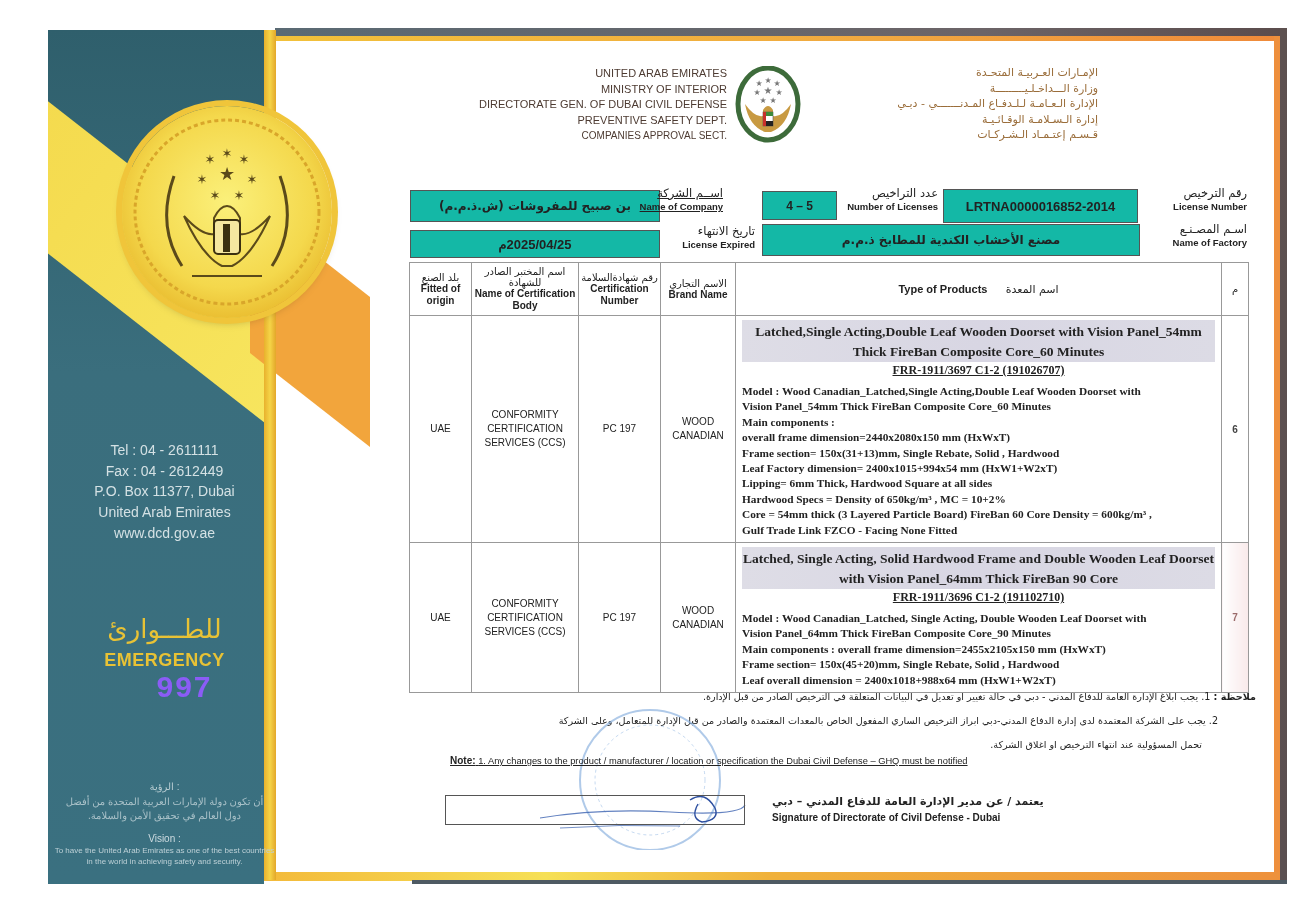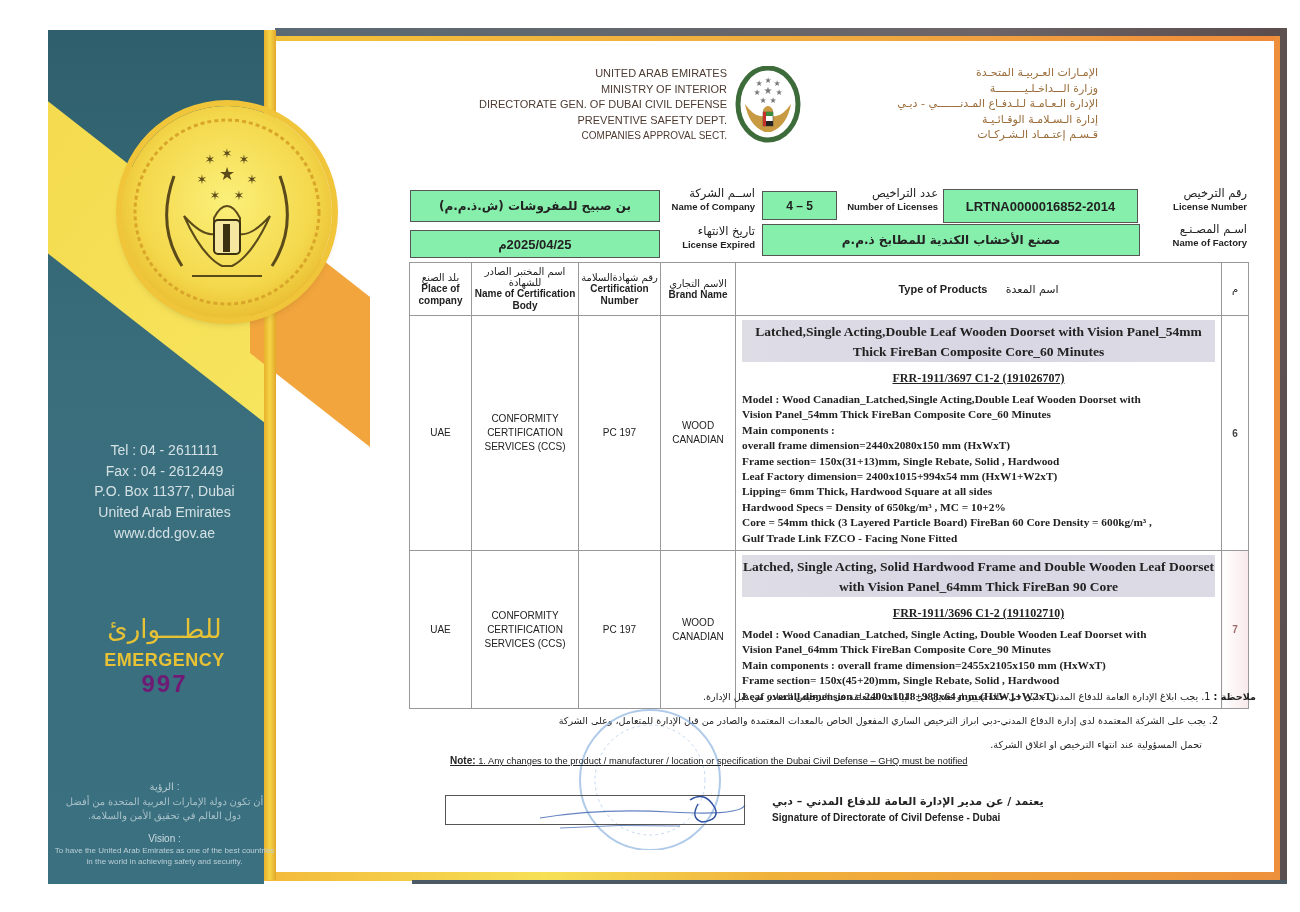--- a/index.html
+++ b/index.html
@@ -22,50 +22,50 @@
   .band-orange { left:250px; top:250px; width:120px; height:150px; background:#f2a53c; transform:skewY(38deg); }
   .seal { left:122px; top:106px; width:210px; height:212px; border-radius:50%;
           background:radial-gradient(circle at 50% 45%,#fbf07a 0%,#f4d84c 55%,#e8b82b 80%,#d79b24 100%);
           box-shadow:0 0 0 6px #f0c53a, 0 4px 10px rgba(0,0,0,.25); }
   .seal svg { position:absolute; left:0; top:0; }
   .side-text { left:48px; width:233px; text-align:center; color:#c8d8dc; }
   .contact { top:440px; font-size:14px; line-height:20.7px; color:#d4e1e4; }
   .contact div { white-space:nowrap; }
   .emerg-ar { top:614px; font-size:26px; color:#e8c235; font-family:"DejaVu Sans", sans-serif; }
   .emerg-en { top:650px; font-size:18px; font-weight:bold; color:#e8c235; letter-spacing:.5px; }
-  .emerg-num { top:670px; font-size:24px; font-weight:bold; color:#701a75; letter-spacing:2px; }
+  .emerg-num { top:670px; font-size:30px; font-weight:bold; color:#8b5cf6; letter-spacing:2px;margin-left:20px; }
   .vision-ar-title { top:781px; font-size:10px; color:#b8cdd2; }
   .vision-ar { top:795px; font-size:10px; line-height:14px; color:#a9c1c8; padding:0 10px; box-sizing:border-box; }
   .vision-en-title { top:833px; font-size:10px; color:#cddbe0; }
   .vision-en { top:845px; font-size:8px; line-height:11px; color:#bcd0d6; padding:0 4px; box-sizing:border-box; }
 
   
   .hdr-en { left:440px; top:66px; width:287px; text-align:right; font-size:11px; line-height:15.5px; color:#4d3b32; }
   .hdr-en div { white-space:nowrap; }
   .hdr-en .small { font-size:10px; }
   .hdr-ar { left:818px; top:65px; width:280px; text-align:left; direction:rtl; font-size:11px; line-height:15.5px; color:#9a6d3a; font-family:"DejaVu Sans", sans-serif; }
   .hdr-ar div { white-space:nowrap; text-align:right; }
   .emblem { left:735px; top:66px; width:66px; height:78px; }
 
   
-  .box { border:1.3px solid #555; background:#86efac; box-sizing:border-box; display:flex; align-items:center; justify-content:center; font-size:13px; font-weight:bold; color:#222; }
+  .box { border:1.3px solid #555; background:#14b8a6; box-sizing:border-box; display:flex; align-items:center; justify-content:center; font-size:13px; font-weight:bold; color:#222; }
   .lbl { text-align:right; font-size:10px; line-height:13px; color:#222; }
   .lbl .ar { font-size:11.5px; font-family:"DejaVu Sans", sans-serif; font-weight:normal; direction:rtl; }
   .lbl .en { font-weight:bold; font-size:9.5px; white-space:nowrap; }
 
   
   table.products { position:absolute; left:409px; top:262px; width:839px; border-collapse:collapse; table-layout:fixed; }
   table.products td, table.products th { border:1px solid #999; vertical-align:middle; text-align:center; font-size:10px; padding:0; }
   table.products th { font-weight:bold; height:52px; }
   table.products th .ar { display:block; font-family:"DejaVu Sans", sans-serif; font-weight:normal; font-size:10px; line-height:11px; direction:rtl; }
   table.products th .en { display:block; font-size:10px; line-height:12px; }
   .cell-txt { font-size:10px; line-height:14px; }
   .prod-cell { text-align:left !important; padding:4px 6px 4px 6px !important; font-family:"Liberation Serif", serif; vertical-align:top !important; }
   .prod-title { background:linear-gradient(90deg,#dedde6,#d8d6e3 50%,#dcdbe5); font-weight:bold; font-size:13.5px; line-height:20px; text-align:center; color:#222; padding:2px 0 0 0; }
-  .prod-code { text-align:center; font-weight:bold; font-size:12px; line-height:16px; text-decoration:underline; color:#222; margin-bottom:6px;margin-top:8px; }
+  .prod-code { text-align:center; font-weight:bold; font-size:12px; line-height:16px; text-decoration:underline; color:#222; margin-bottom:6px; }
   .prod-desc { font-weight:bold; font-size:11.3px; line-height:15.4px; color:#222; white-space:nowrap; }
   .rownum { font-size:11px; font-weight:bold; color:#444; }
   .rownum-pink { background:linear-gradient(90deg,#fff,#f8e9ea); color:#9b6b6b; }
 
   
   .note-ar { left:440px; top:688px; width:816px; direction:rtl; font-family:"DejaVu Sans", sans-serif; font-size:9.6px; line-height:18px; color:#222; }
   .note-ar .row { white-space:nowrap; }
   .note-ar .ind { padding-right:38px;margin-top:6px; }
   .note-en { left:450px; top:750px; font-size:9.3px; line-height:21px; color:#222; white-space:nowrap;text-decoration:underline; }
   .note-en b { font-size:10px; }
@@ -158,21 +158,21 @@
 
 <div class="abs hdr-ar">
   <div>الإمـارات العـربيـة المتحـدة</div>
   <div>وزارة الـــداخـلـيـــــــــة</div>
   <div>الإدارة الـعـامـة لـلـدفـاع المـدنـــــــي - دبـي</div>
   <div>إدارة الـسـلامـة الوقـائـيـة</div>
   <div>قـسـم إعتـمـاد الـشـركـات</div>
 </div>
 
 <div class="abs box" style="left:410px;top:190px;width:250px;height:32px;font-family:'DejaVu Sans',sans-serif;font-size:12px;" dir="rtl">بن صبيح للمفروشات (ش.ذ.م.م)</div>
-<div class="abs lbl" style="left:662px;top:187px;width:93px;">
+<div class="abs lbl" style="left:630px;top:187px;width:93px;text-decoration:underline;">
   <div class="ar">اســم الشركة</div>
   <div class="en">Name of Company</div>
 </div>
 <div class="abs box" style="left:762px;top:191px;width:75px;height:29px;font-size:12px;">4 – 5</div>
 <div class="abs lbl" style="left:838px;top:187px;width:100px;">
   <div class="ar">عدد التراخيص</div>
   <div class="en">Number of Licenses</div>
 </div>
 <div class="abs box" style="left:943px;top:189px;width:195px;height:34px;font-size:13px;">LRTNA0000016852-2014</div>
 <div class="abs lbl" style="left:1150px;top:187px;width:97px;">
@@ -197,21 +197,21 @@
       <col style="width:107px">
       <col style="width:82px">
     <col style="width:75px">
       <col style="width:486px">
       <col style="width:27px">
   </colgroup>
   <thead>
     <tr>
       <th>
         <span class="ar">بلد الصنع</span>
-        <span class="en">Place of company</span>
+        <span class="en">Fitted of origin</span>
       </th>
       <th>
         <span class="ar">اسم المختبر الصادر للشهادة</span>
         <span class="en">Name of Certification Body</span>
       </th>
       <th>
         <span class="ar">رقم شهادةالسلامة</span>
         <span class="en">Certification Number</span>
       </th>
       <th>

